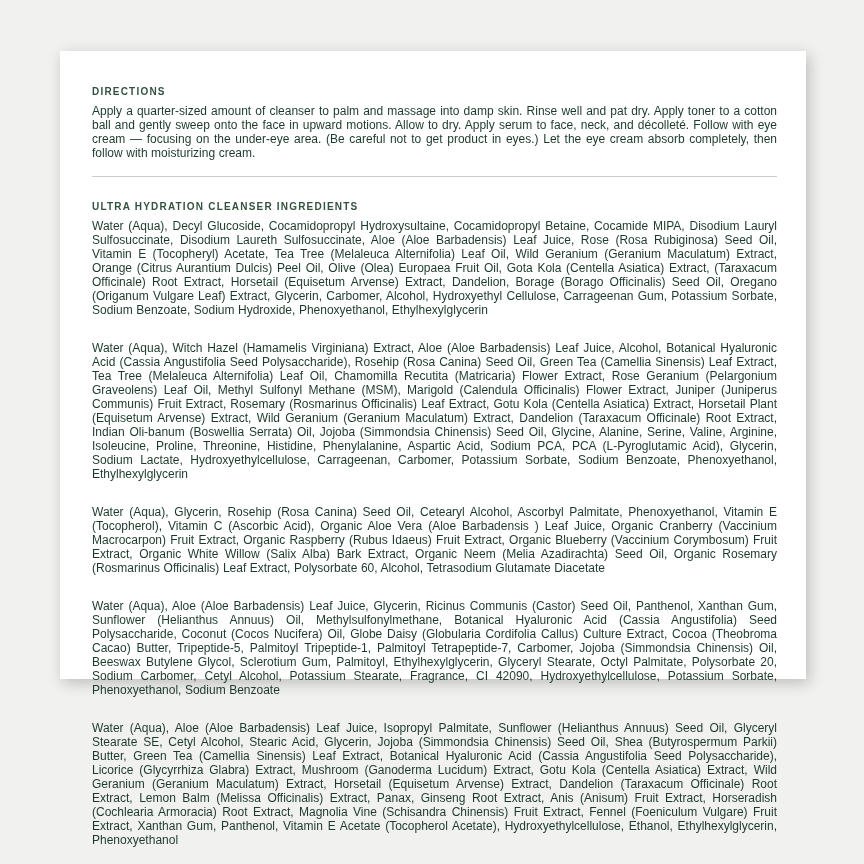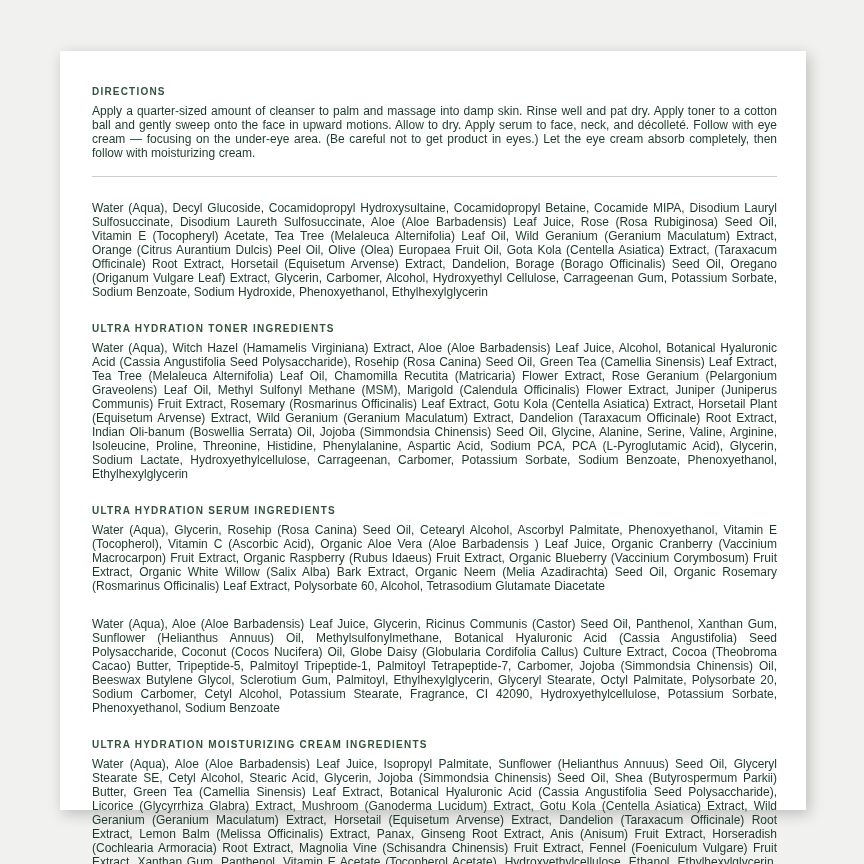--- a/index.html
+++ b/index.html
@@ -9,21 +9,21 @@
     height: 864px;
     background: #f1f1f0;
     font-family: "Liberation Sans", sans-serif;
     overflow: hidden;
   }
   .page-card {
     position: absolute;
     left: 60px;
     top: 51px;
     width: 746px;
-    height: 759px;
+    height: 628px;
     background: #ffffff;
     box-shadow: 3px 4px 14px rgba(0,0,0,0.22);
     box-sizing: border-box;
     padding: 35px 29px 0 32px;
   }
   .section-heading {
     font-size: 10px;
     font-weight: 700;
     letter-spacing: 1.2px;
     color: #33523e;
@@ -58,35 +58,33 @@
 <div class="page-card">
 
   <section>
     <h2 class="section-heading">DIRECTIONS</h2>
     <p class="body-text">Apply a quarter-sized amount of cleanser to palm and massage into damp skin. Rinse well and pat dry. Apply toner to a cotton ball and gently sweep onto the face in upward motions. Allow to dry. Apply serum to face, neck, and décolleté. Follow with eye cream — focusing on the under-eye area. (Be careful not to get product in eyes.) Let the eye cream absorb completely, then follow with moisturizing cream.</p>
   </section>
 
   <hr class="divider">
 
   <section class="ingredient-section">
+    <h2 class="section-heading">ULTRA HYDRATION CLEANSER INGREDIENTS</h2>
     <p class="body-text">Water (Aqua), Decyl Glucoside, Cocamidopropyl Hydroxysultaine, Cocamidopropyl Betaine, Cocamide MIPA, Disodium Lauryl Sulfosuccinate, Disodium Laureth Sulfosuccinate, Aloe (Aloe Barbadensis) Leaf Juice, Rose (Rosa Rubiginosa) Seed Oil, Vitamin E (Tocopheryl) Acetate, Tea Tree (Melaleuca Alternifolia) Leaf Oil, Wild Geranium (Geranium Maculatum) Extract, Orange (Citrus Aurantium Dulcis) Peel Oil, Olive (Olea) Europaea Fruit Oil, Gota Kola (Centella Asiatica) Extract, (Taraxacum Officinale) Root Extract, Horsetail (Equisetum Arvense) Extract, Dandelion, Borage (Borago Officinalis) Seed Oil, Oregano (Origanum Vulgare Leaf) Extract, Glycerin, Carbomer, Alcohol, Hydroxyethyl Cellulose, Carrageenan Gum, Potassium Sorbate, Sodium Benzoate, Sodium Hydroxide, Phenoxyethanol, Ethylhexylglycerin</p>
   </section>
 
   <section class="ingredient-section">
-    <h2 class="section-heading">ULTRA HYDRATION TONER INGREDIENTS</h2>
     <p class="body-text">Water (Aqua), Witch Hazel (Hamamelis Virginiana) Extract, Aloe (Aloe Barbadensis) Leaf Juice, Alcohol, Botanical Hyaluronic Acid (Cassia Angustifolia Seed Polysaccharide), Rosehip (Rosa Canina) Seed Oil, Green Tea (Camellia Sinensis) Leaf Extract, Tea Tree (Melaleuca Alternifolia) Leaf Oil, Chamomilla Recutita (Matricaria) Flower Extract, Rose Geranium (Pelargonium Graveolens) Leaf Oil, Methyl Sulfonyl Methane (MSM), Marigold (Calendula Officinalis) Flower Extract, Juniper (Juniperus Communis) Fruit Extract, Rosemary (Rosmarinus Officinalis) Leaf Extract, Gotu Kola (Centella Asiatica) Extract, Horsetail Plant (Equisetum Arvense) Extract, Wild Geranium (Geranium Maculatum) Extract, Dandelion (Taraxacum Officinale) Root Extract, Indian Oli-banum (Boswellia Serrata) Oil, Jojoba (Simmondsia Chinensis) Seed Oil, Glycine, Alanine, Serine, Valine, Arginine, Isoleucine, Proline, Threonine, Histidine, Phenylalanine, Aspartic Acid, Sodium PCA, PCA (L-Pyroglutamic Acid), Glycerin, Sodium Lactate, Hydroxyethylcellulose, Carrageenan, Carbomer, Potassium Sorbate, Sodium Benzoate, Phenoxyethanol, Ethylhexylglycerin</p>
   </section>
 
   <section class="ingredient-section">
-    <h2 class="section-heading">ULTRA HYDRATION SERUM INGREDIENTS</h2>
     <p class="body-text">Water (Aqua), Glycerin, Rosehip (Rosa Canina) Seed Oil, Cetearyl Alcohol, Ascorbyl Palmitate, Phenoxyethanol, Vitamin E (Tocopherol), Vitamin C (Ascorbic Acid), Organic Aloe Vera (Aloe Barbadensis ) Leaf Juice, Organic Cranberry (Vaccinium Macrocarpon) Fruit Extract, Organic Raspberry (Rubus Idaeus) Fruit Extract, Organic Blueberry (Vaccinium Corymbosum) Fruit Extract, Organic White Willow (Salix Alba) Bark Extract, Organic Neem (Melia Azadirachta) Seed Oil, Organic Rosemary (Rosmarinus Officinalis) Leaf Extract, Polysorbate 60, Alcohol, Tetrasodium Glutamate Diacetate</p>
   </section>
 
   <section class="ingredient-section">
     <p class="body-text">Water (Aqua), Aloe (Aloe Barbadensis) Leaf Juice, Glycerin, Ricinus Communis (Castor) Seed Oil, Panthenol, Xanthan Gum, Sunflower (Helianthus Annuus) Oil, Methylsulfonylmethane, Botanical Hyaluronic Acid (Cassia Angustifolia) Seed Polysaccharide, Coconut (Cocos Nucifera) Oil, Globe Daisy (Globularia Cordifolia Callus) Culture Extract, Cocoa (Theobroma Cacao) Butter, Tripeptide-5, Palmitoyl Tripeptide-1, Palmitoyl Tetrapeptide-7, Carbomer, Jojoba (Simmondsia Chinensis) Oil, Beeswax Butylene Glycol, Sclerotium Gum, Palmitoyl, Ethylhexylglycerin, Glyceryl Stearate, Octyl Palmitate, Polysorbate 20, Sodium Carbomer, Cetyl Alcohol, Potassium Stearate, Fragrance, CI 42090, Hydroxyethylcellulose, Potassium Sorbate, Phenoxyethanol, Sodium Benzoate</p>
   </section>
 
   <section class="ingredient-section">
-    <h2 class="section-heading">ULTRA HYDRATION MOISTURIZING CREAM INGREDIENTS</h2>
     <p class="body-text">Water (Aqua), Aloe (Aloe Barbadensis) Leaf Juice, Isopropyl Palmitate, Sunflower (Helianthus Annuus) Seed Oil, Glyceryl Stearate SE, Cetyl Alcohol, Stearic Acid, Glycerin, Jojoba (Simmondsia Chinensis) Seed Oil, Shea (Butyrospermum Parkii) Butter, Green Tea (Camellia Sinensis) Leaf Extract, Botanical Hyaluronic Acid (Cassia Angustifolia Seed Polysaccharide), Licorice (Glycyrrhiza Glabra) Extract, Mushroom (Ganoderma Lucidum) Extract, Gotu Kola (Centella Asiatica) Extract, Wild Geranium (Geranium Maculatum) Extract, Horsetail (Equisetum Arvense) Extract, Dandelion (Taraxacum Officinale) Root Extract, Lemon Balm (Melissa Officinalis) Extract, Panax, Ginseng Root Extract, Anis (Anisum) Fruit Extract, Horseradish (Cochlearia Armoracia) Root Extract, Magnolia Vine (Schisandra Chinensis) Fruit Extract, Fennel (Foeniculum Vulgare) Fruit Extract, Xanthan Gum, Panthenol, Vitamin E Acetate (Tocopherol Acetate), Hydroxyethylcellulose, Ethanol, Ethylhexylglycerin, Phenoxyethanol</p>
   </section>
 
 </div>
 
 </body></html>

